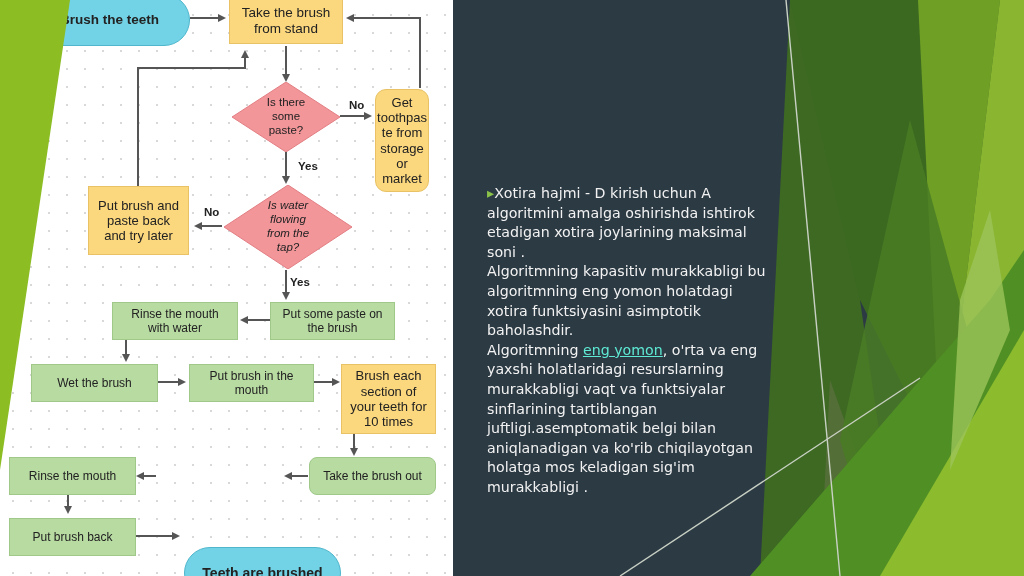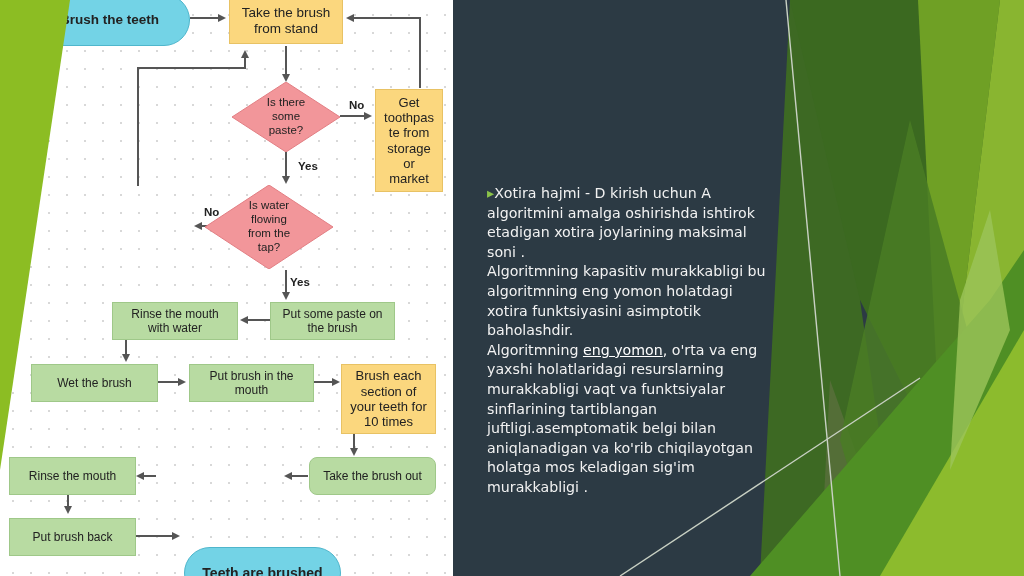--- a/index.html
+++ b/index.html
@@ -13,21 +13,21 @@
   .yellow { background:#fbd77e; border:1px solid #e8c264; font-size:13.5px; }
   .green { background:#b8dba2; border:1px solid #9fc889; font-size:12px; }
   .term { background:#73d3e6; border:1px solid #4fb6cc; font-weight:bold; font-size:14px; }
   .diamond { position:absolute; }
   .diamond svg { position:absolute; left:0; top:0; }
   .diamond .dlabel { position:absolute; left:0; top:0; width:100%; height:100%; display:flex; align-items:center; justify-content:center; text-align:center; font-family:"Liberation Sans", sans-serif; font-size:11.5px; line-height:1.2; color:#222; }
   .lbl { position:absolute; font-family:"Liberation Sans", sans-serif; font-size:11.5px; color:#222;font-weight:bold; }
   .arrows { position:absolute; left:0; top:0; width:453px; height:576px; }
   .wedge { position:absolute; left:0; top:0; width:453px; height:576px; pointer-events:none; }
   .textblock { position:absolute; left:447px; top:184px; width:330px; color:#f2f2f2; font-family:"DejaVu Sans", sans-serif; font-size:14.2px; line-height:19.6px; white-space:pre;margin-left:40px; }
-  .textblock .hl { color:#ffffff; text-decoration:underline; }
+  .textblock .hl { color:#5eead4; text-decoration:underline; }
   .bullet { color:#8bc34a; }
   .para { display:block; }
 </style>
 </head>
 <body>
 
 <svg class="bgsvg" viewBox="0 0 1024 576">
   <rect x="0" y="0" width="1024" height="576" fill="#2c3a44"></rect>
   <polygon points="790,0 920,0 860,300 900,576 760,576" fill="#3e6b22" opacity="0.95"></polygon>
   <polygon points="790,0 1024,0 1024,180 930,440 860,300" fill="#3b6920"></polygon>
@@ -84,42 +84,47 @@
         <polygon points="54,0 108,35 54,70 0,35" fill="#f2969a" stroke="#e27e83" stroke-width="1"></polygon>
       </svg>
     <div class="dlabel" style="white-space:pre;"><span>Is there
 some
 paste?</span></div>
   </div>
 
   <span class="lbl" style="left:349px; top:99px;">No</span>
   <span class="lbl" style="left:298px; top:160px;">Yes</span>
 
-  <div class="node yellow" style="left:375px; top:89px; width:68px; height:103px; white-space:pre; font-size:13px;">
+  <div class="node yellow" style="left:375px; top:89px; width:54px; height:103px; white-space:pre; font-size:13px;border-radius:11px;">
     <span>Get
 toothpas
 te from
 storage
 or
 market</span>
   </div>
 
-  <div class="diamond" style="left:205px; top:185px; width:128px; height:84px;">
+  <div class="diamond" style="left:224px; top:185px; width:128px; height:84px;font-style:italic;">
     <svg width="128" height="84" viewBox="0 0 128 84">
         <polygon points="64,0 128,42 64,84 0,42" fill="#f2969a" stroke="#e27e83" stroke-width="1"></polygon>
       </svg>
     <div class="dlabel" style="white-space:pre;"><span>Is water
 flowing
 from the
 tap?</span></div>
   </div>
 
   <span class="lbl" style="left:204px; top:206px;">No</span>
   <span class="lbl" style="left:290px; top:276px;">Yes</span>
 
+  <div class="node yellow" style="left:88px; top:186px; width:101px; height:69px; white-space:pre; font-size:13px;">
+    <span>Put brush and
+paste back
+and try later</span>
+  </div>
 
   <div class="node green" style="left:270px; top:302px; width:125px; height:38px; white-space:pre;">
     <span>Put some paste on
 the brush</span>
   </div>
 
   <div class="node green" style="left:112px; top:302px; width:126px; height:38px; white-space:pre;">
     <span>Rinse the mouth
 with water</span>
   </div>

